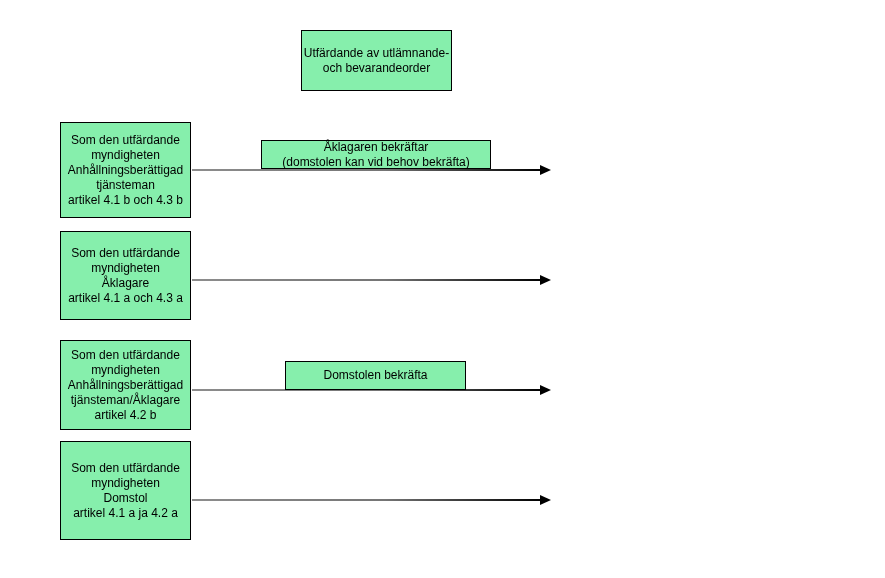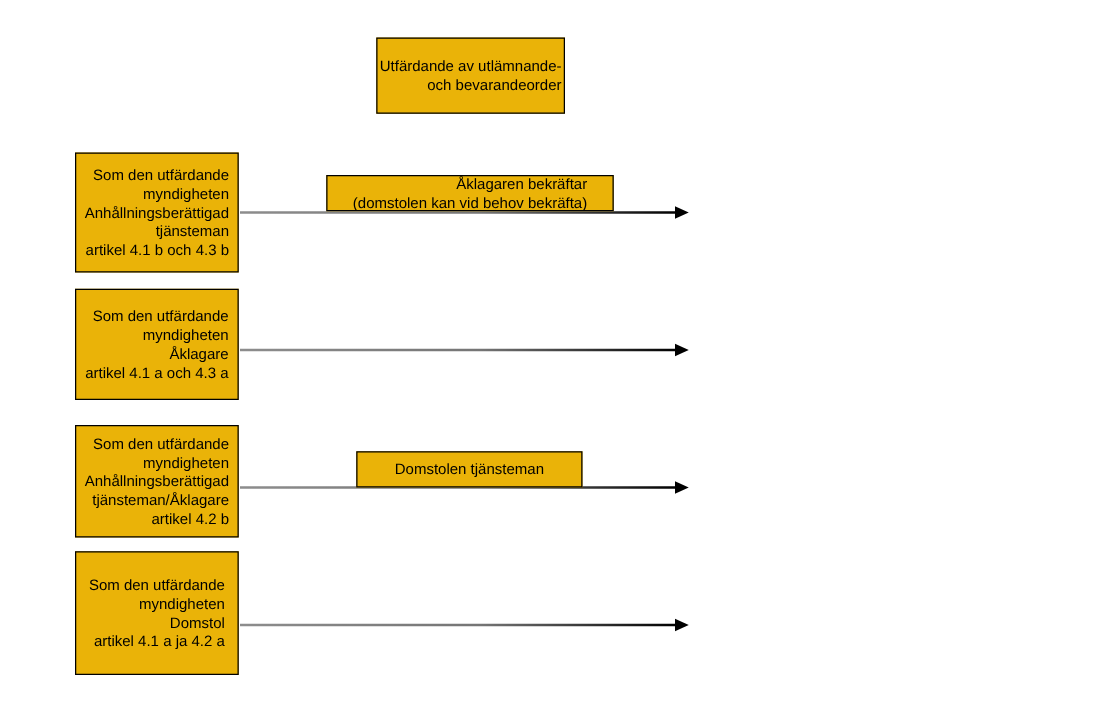--- a/index.html
+++ b/index.html
@@ -14,26 +14,26 @@
     background: #ffffff;
     font-family: "Liberation Sans", sans-serif;
     font-size: 12px;
     line-height: 15px;
     color: #000000;
     overflow: hidden;
   }
   .box {
     position: absolute;
     box-sizing: border-box;
-    background: #eab308;
+    background: #86efac;
     border: 1.5px solid #000000;
     display: flex;
     align-items: center;
     justify-content: center;
-    text-align: right;
+    text-align: center;
     white-space: pre;
   }
   .label-box {
     border-width: 1px;
     z-index: 3;
   }
   .title-box    { left: 301px; top: 30px;  width: 151px; height: 61px; }
   .src-1        { left: 60px;  top: 122px; width: 131px; height: 96px; }
   .src-2        { left: 60px;  top: 231px; width: 131px; height: 89px; }
   .src-3        { left: 60px;  top: 340px; width: 131px; height: 90px; }
@@ -113,15 +113,15 @@
   </div>
 
   <div class="arrow arrow-4">
     <div class="shaft"></div>
     <div class="head"></div>
   </div>
 
   <div class="box label-box lbl-1">Åklagaren bekräftar
 (domstolen kan vid behov bekräfta)</div>
 
-  <div class="box label-box lbl-2">Domstolen tjänsteman</div>
+  <div class="box label-box lbl-2">Domstolen bekräfta</div>
 
 </div>
 
 </body></html>

